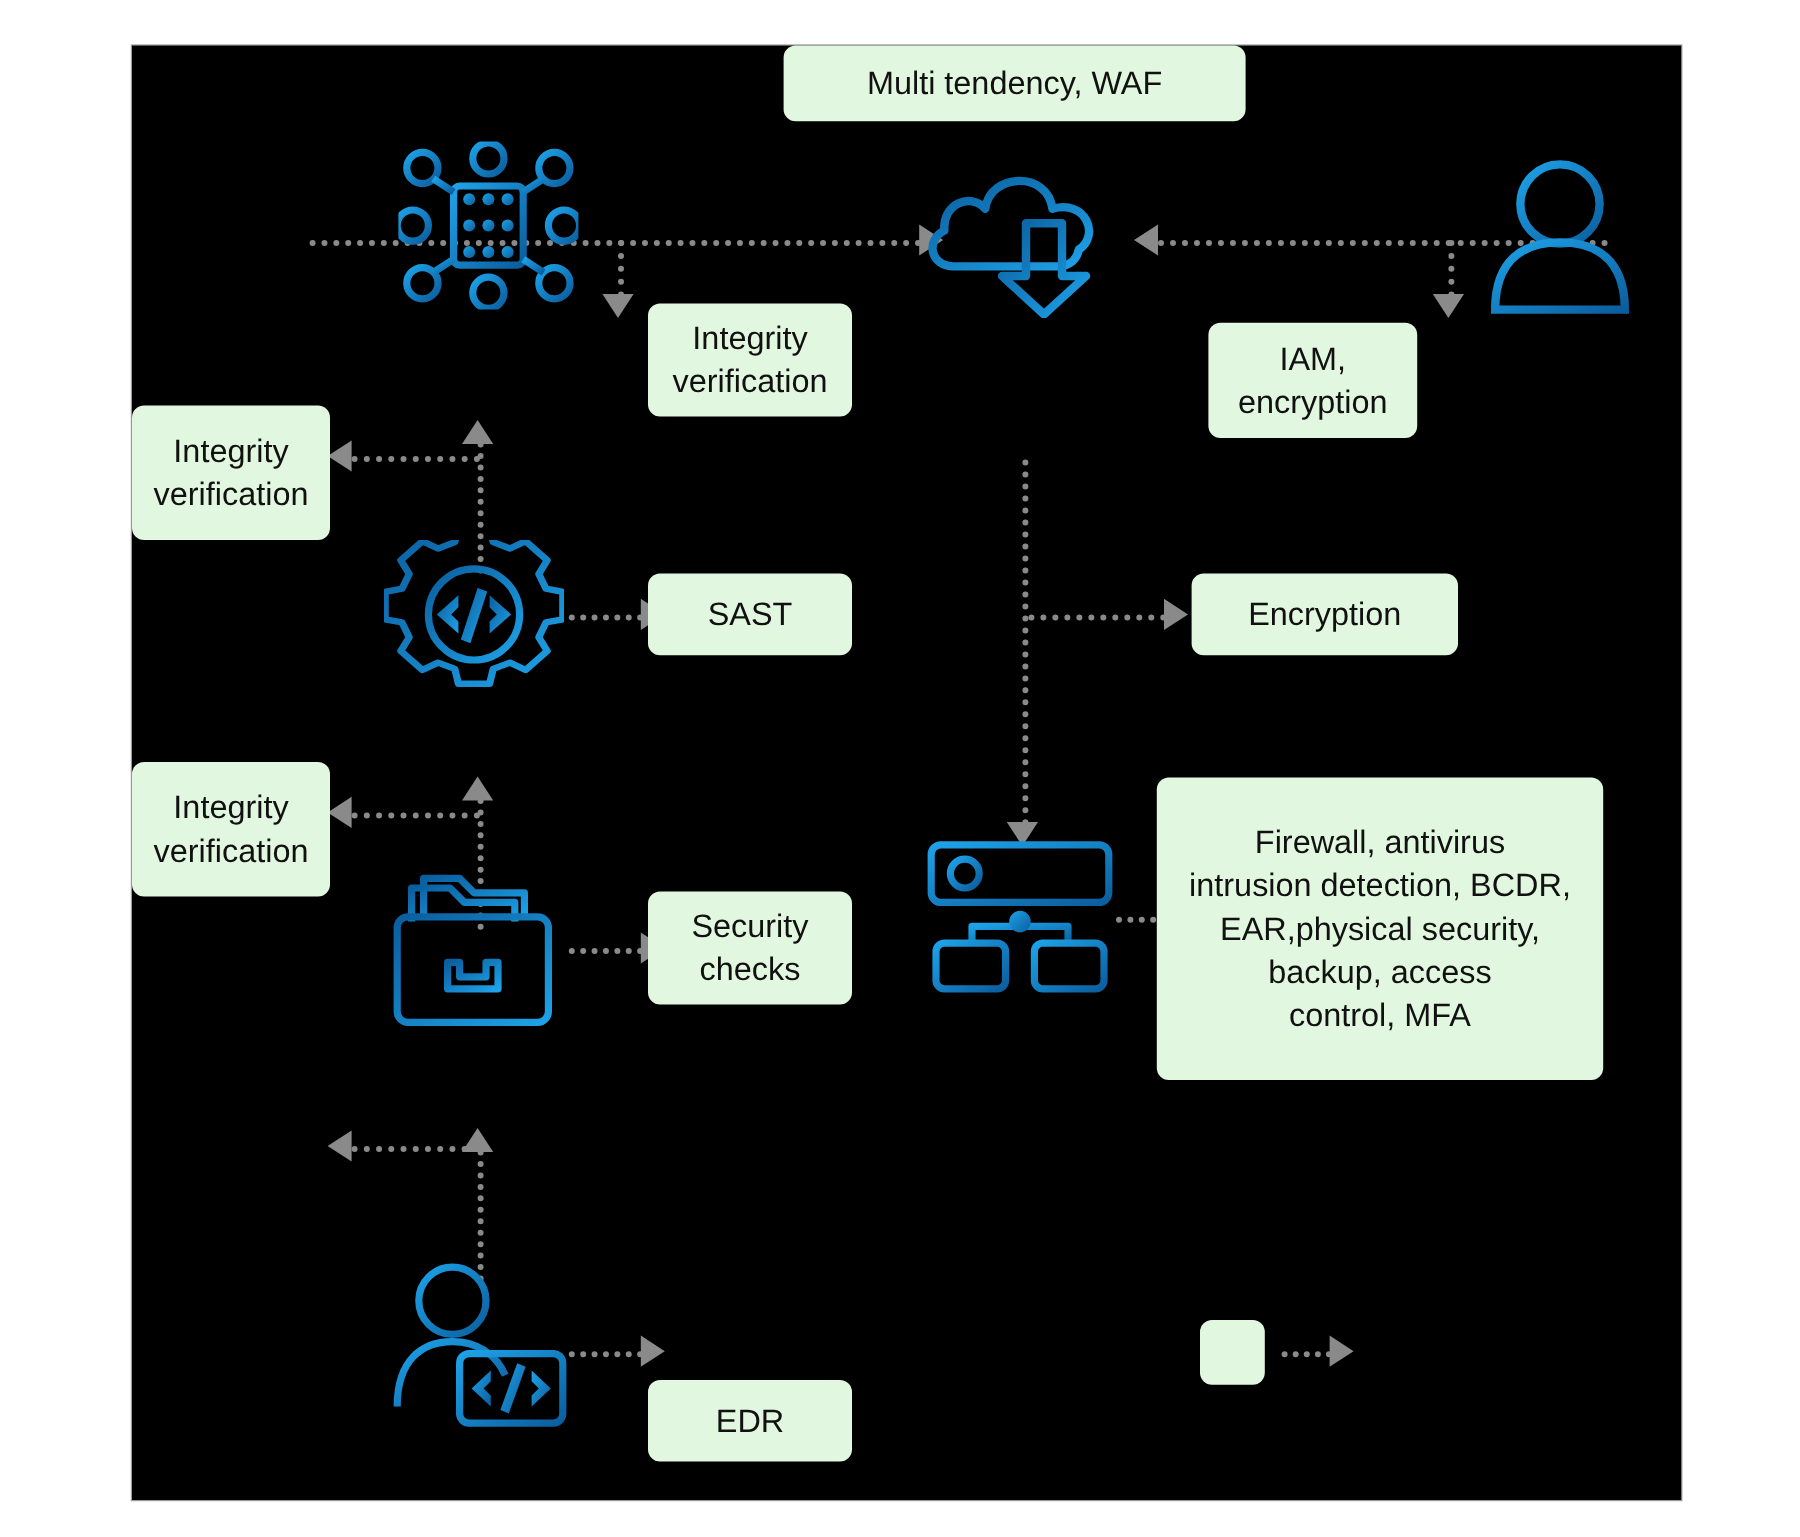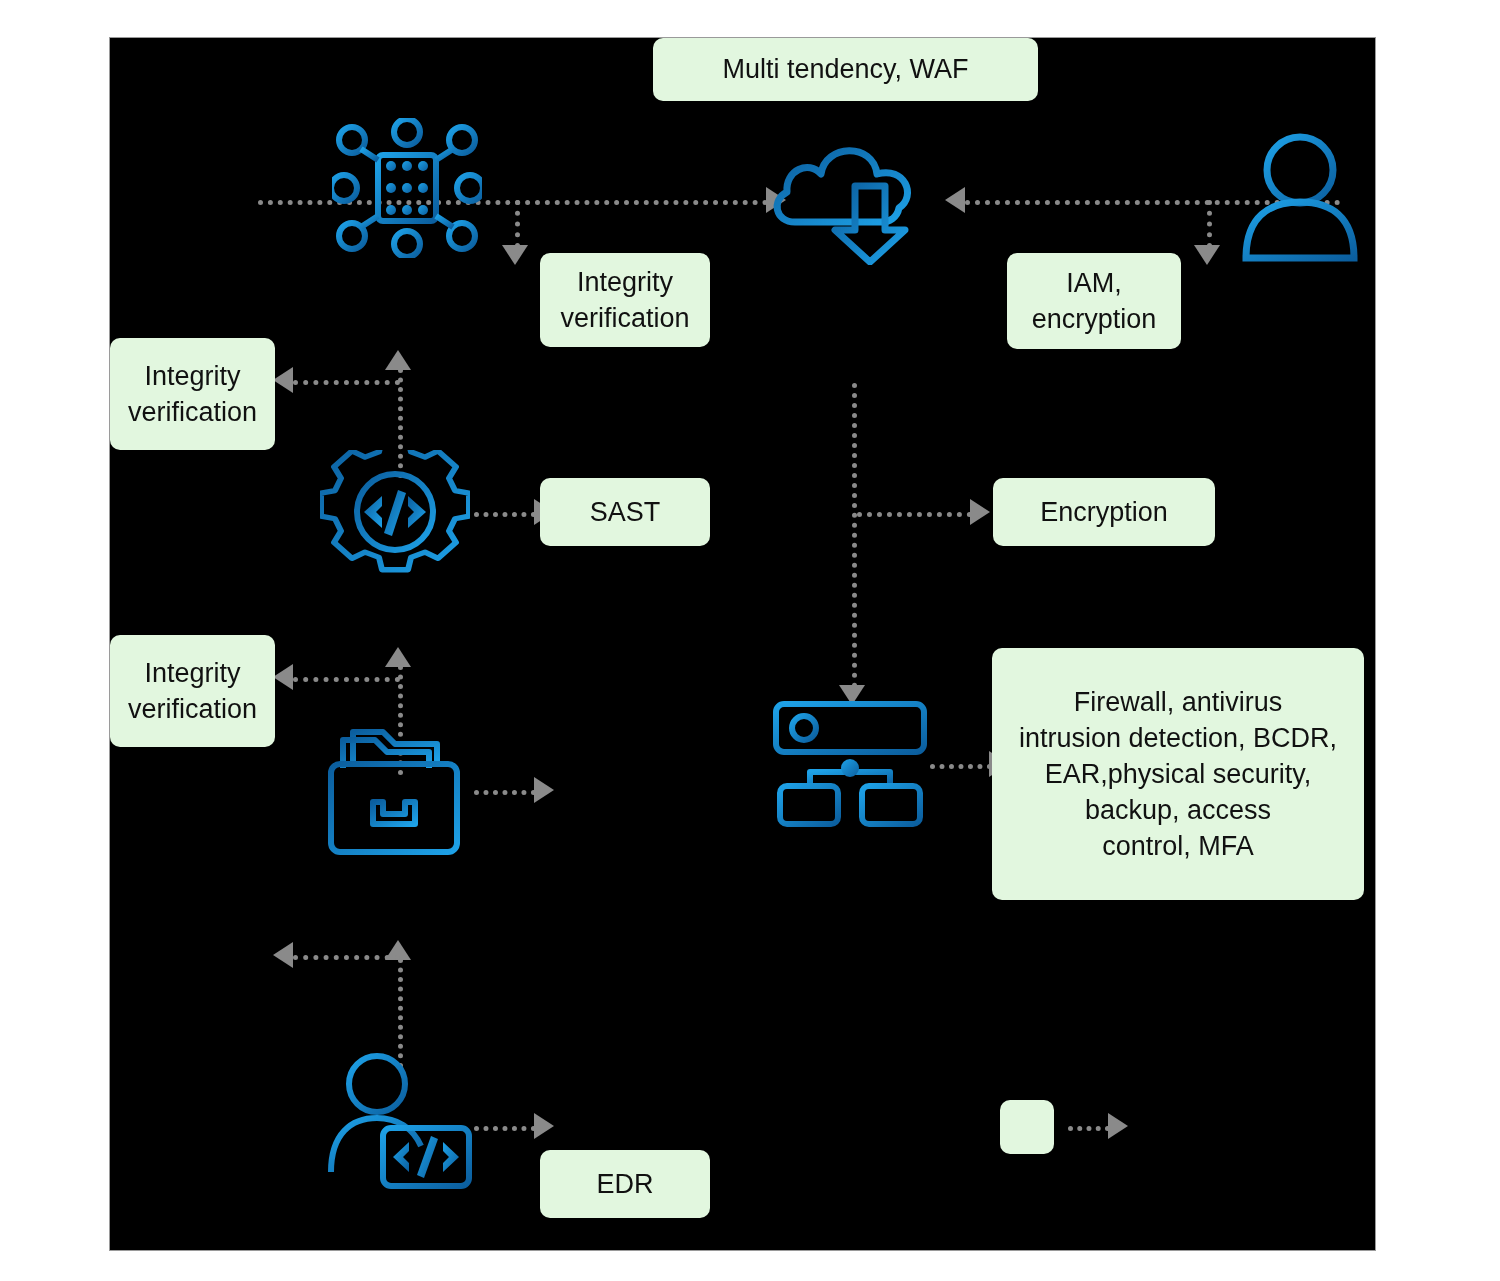--- a/index.html
+++ b/index.html
@@ -1,19 +1,19 @@
 <!DOCTYPE html>
 <html><head>
 <meta charset="utf-8">
 <style>
   html,body{margin:0;padding:0;background:#ffffff;}
   body{font-family:"Liberation Sans","DejaVu Sans",sans-serif;}
   #stage{position:relative;width:1500px;height:1281px;background:#ffffff;overflow:hidden;}
   #canvas{position:absolute;left:110px;top:38px;width:1265px;height:1212px;background:#000000;
-          box-shadow:0 0 0 1px #9a9a9a;}
+          box-shadow:0 0 0 1px #9a9a9a;padding-left:26px;}
   .box{position:absolute;background:#e2f7df;border-radius:10px;display:flex;align-items:center;
        justify-content:center;text-align:center;color:#111111;line-height:1.34;
        font-size:27px;padding:6px 10px;box-sizing:border-box;}
   .box span{display:block;width:100%;white-space:pre-line;}
   .icon{position:absolute;}
   .icon svg{display:block;width:100%;height:100%;}
   
   .hline{position:absolute;height:0;border-top:5px dotted #8a8a8a;}
   .vline{position:absolute;width:0;border-left:5px dotted #8a8a8a;}
   .arr{position:absolute;width:0;height:0;}
@@ -235,21 +235,21 @@
 
     <div class="box" style="left:543px;top:0px;width:385px;height:63px;">
       <span>Multi tendency, WAF</span>
     </div>
 
     <div class="box" style="left:430px;top:215px;width:170px;height:94px;">
       <span>Integrity
 verification</span>
     </div>
 
-    <div class="box" style="left:897px;top:215px;width:174px;height:96px;">
+    <div class="box" style="left:897px;top:231px;width:174px;height:96px;">
       <span>IAM,
 encryption</span>
     </div>
 
     <div class="box" style="left:0px;top:300px;width:165px;height:112px;">
       <span>Integrity
 verification</span>
     </div>
 
     <div class="box" style="left:430px;top:440px;width:170px;height:68px;">
@@ -258,22 +258,26 @@
 
     <div class="box" style="left:883px;top:440px;width:222px;height:68px;">
       <span>Encryption</span>
     </div>
 
     <div class="box" style="left:0px;top:597px;width:165px;height:112px;">
       <span>Integrity
 verification</span>
     </div>
 
-
-    <div class="box" style="left:882px;top:610px;width:372px;height:252px;">
+    <div class="box" style="left:430px;top:705px;width:170px;height:94px;">
+      <span>Security
+checks</span>
+    </div>
+
+    <div class="box" style="left:854px;top:610px;width:372px;height:252px;">
       <span>Firewall, antivirus
 intrusion detection, BCDR,
 EAR,physical  security,
 backup, access
 control, MFA</span>
     </div>
 
 
     <div class="box" style="left:430px;top:1112px;width:170px;height:68px;">
       <span>EDR</span>

